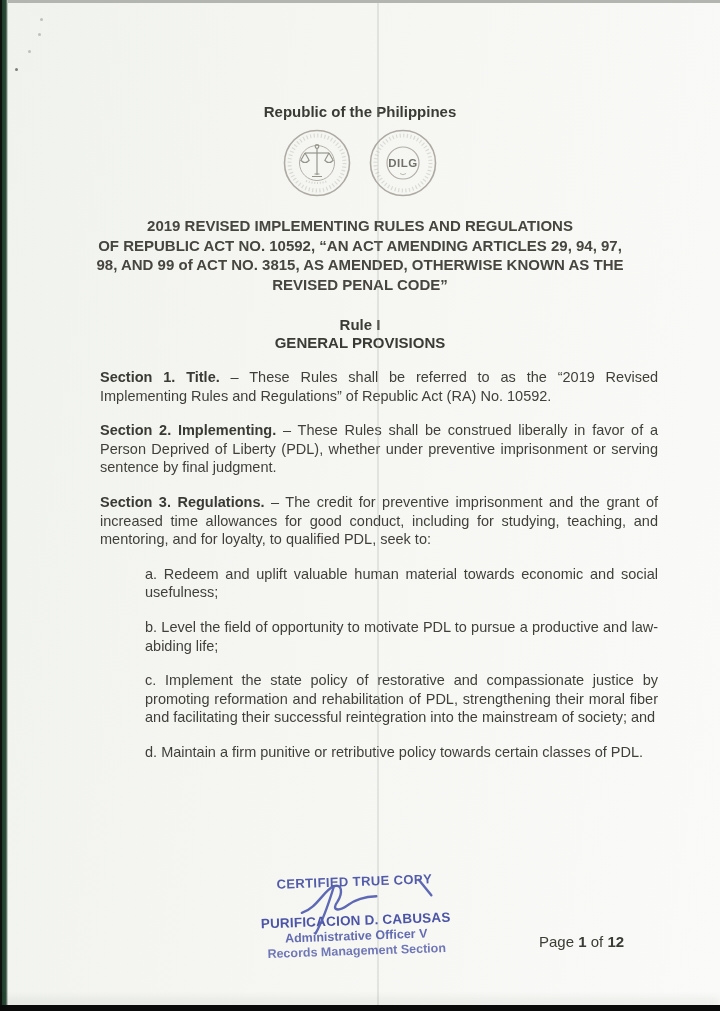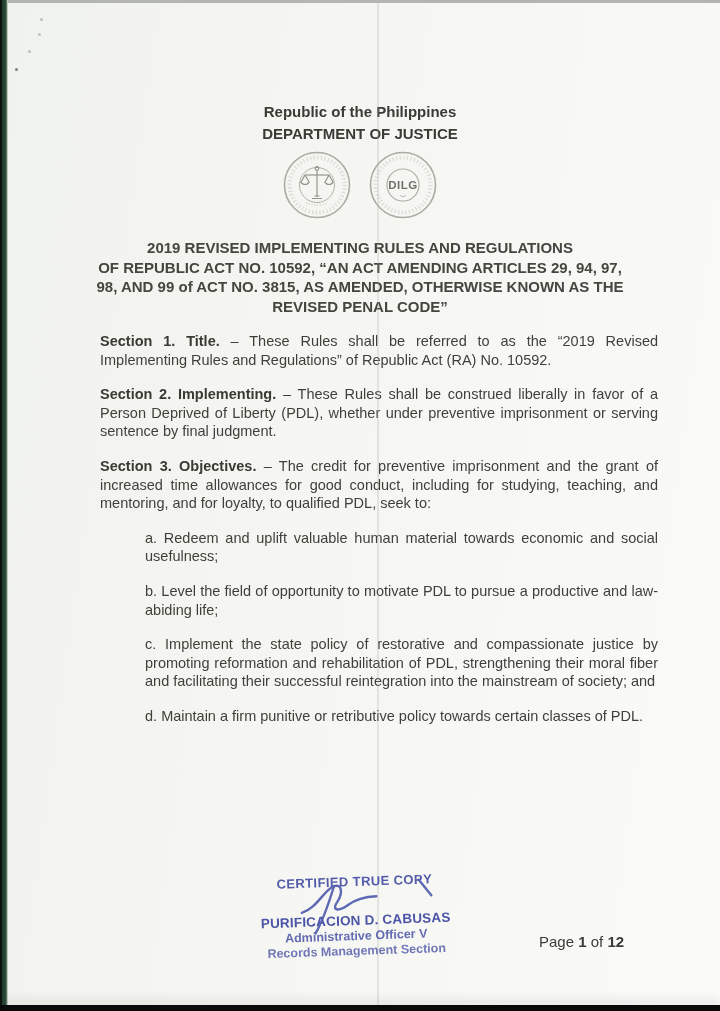--- a/index.html
+++ b/index.html
@@ -56,21 +56,20 @@
   <div class="edge-left"></div>
   <div class="edge-top"></div>
   <div class="fold"></div>
   <span class="speck" style="left:40px;top:18px;"></span>
   <span class="speck" style="left:38px;top:33px;"></span>
   <span class="speck" style="left:28px;top:50px;"></span>
   <span class="speck dark" style="left:15px;top:68px;"></span>
 
   <div class="header">
     <div class="l1">Republic of the Philippines</div>
-    <div class="l2">DEPARTMENT OF JUSTICE</div>
   </div>
 
   <div class="seals">
     <svg class="seal" viewBox="0 0 70 70">
       <circle cx="35" cy="35" r="32.5" fill="none" stroke="#a6a399" stroke-width="1.6"></circle>
       <circle cx="35" cy="35" r="27.5" fill="none" stroke="#b5b2a8" stroke-width="4" stroke-dasharray="1.2,2.4" opacity="0.45"></circle>
       <circle cx="35" cy="35" r="17.5" fill="none" stroke="#aaa79d" stroke-width="1"></circle>
       <g stroke="#8a8a7e" stroke-width="1.2" fill="none">
         <circle cx="35" cy="18.5" r="1.8"></circle>
         <line x1="35" y1="20" x2="35" y2="47"></line>
@@ -90,36 +89,40 @@
     </svg>
   </div>
 
   <div class="doc-title">
     <div>2019 REVISED IMPLEMENTING RULES AND REGULATIONS</div>
     <div>OF REPUBLIC ACT NO. 10592, “AN ACT AMENDING ARTICLES 29, 94, 97,</div>
     <div>98, AND 99 of ACT NO. 3815, AS AMENDED, OTHERWISE KNOWN AS THE</div>
     <div>REVISED PENAL CODE”</div>
   </div>
 
+  <div class="rule">
+    <div>Rule I</div>
+    <div>GENERAL PROVISIONS</div>
+  </div>
 
   <p class="section">
     <span class="b">Section 1.</span>
     <span class="bi">Title.</span>
     <span>– These Rules shall be referred to as the “2019 Revised Implementing Rules and Regulations” of Republic Act (RA) No. 10592.</span>
   </p>
 
   <p class="section">
     <span class="b">Section 2.</span>
     <span class="bi">Implementing.</span>
     <span>– These Rules shall be construed liberally in favor of a Person Deprived of Liberty (PDL), whether under preventive imprisonment or serving sentence by final judgment.</span>
   </p>
 
   <p class="section">
     <span class="b">Section 3.</span>
-    <span class="bi">Objectives.</span>
+    <span class="bi">Regulations.</span>
     <span>– The credit for preventive imprisonment and the grant of increased time allowances for good conduct, including for studying, teaching, and mentoring, and for loyalty, to qualified PDL, seek to:</span>
   </p>
 
   <p class="objective">
     <span>a.</span>
     <span>Redeem and uplift valuable human material towards economic and social usefulness;</span>
   </p>
   <p class="objective">
     <span>b.</span>
     <span>Level the field of opportunity to motivate PDL to pursue a productive and law-abiding life;</span>

